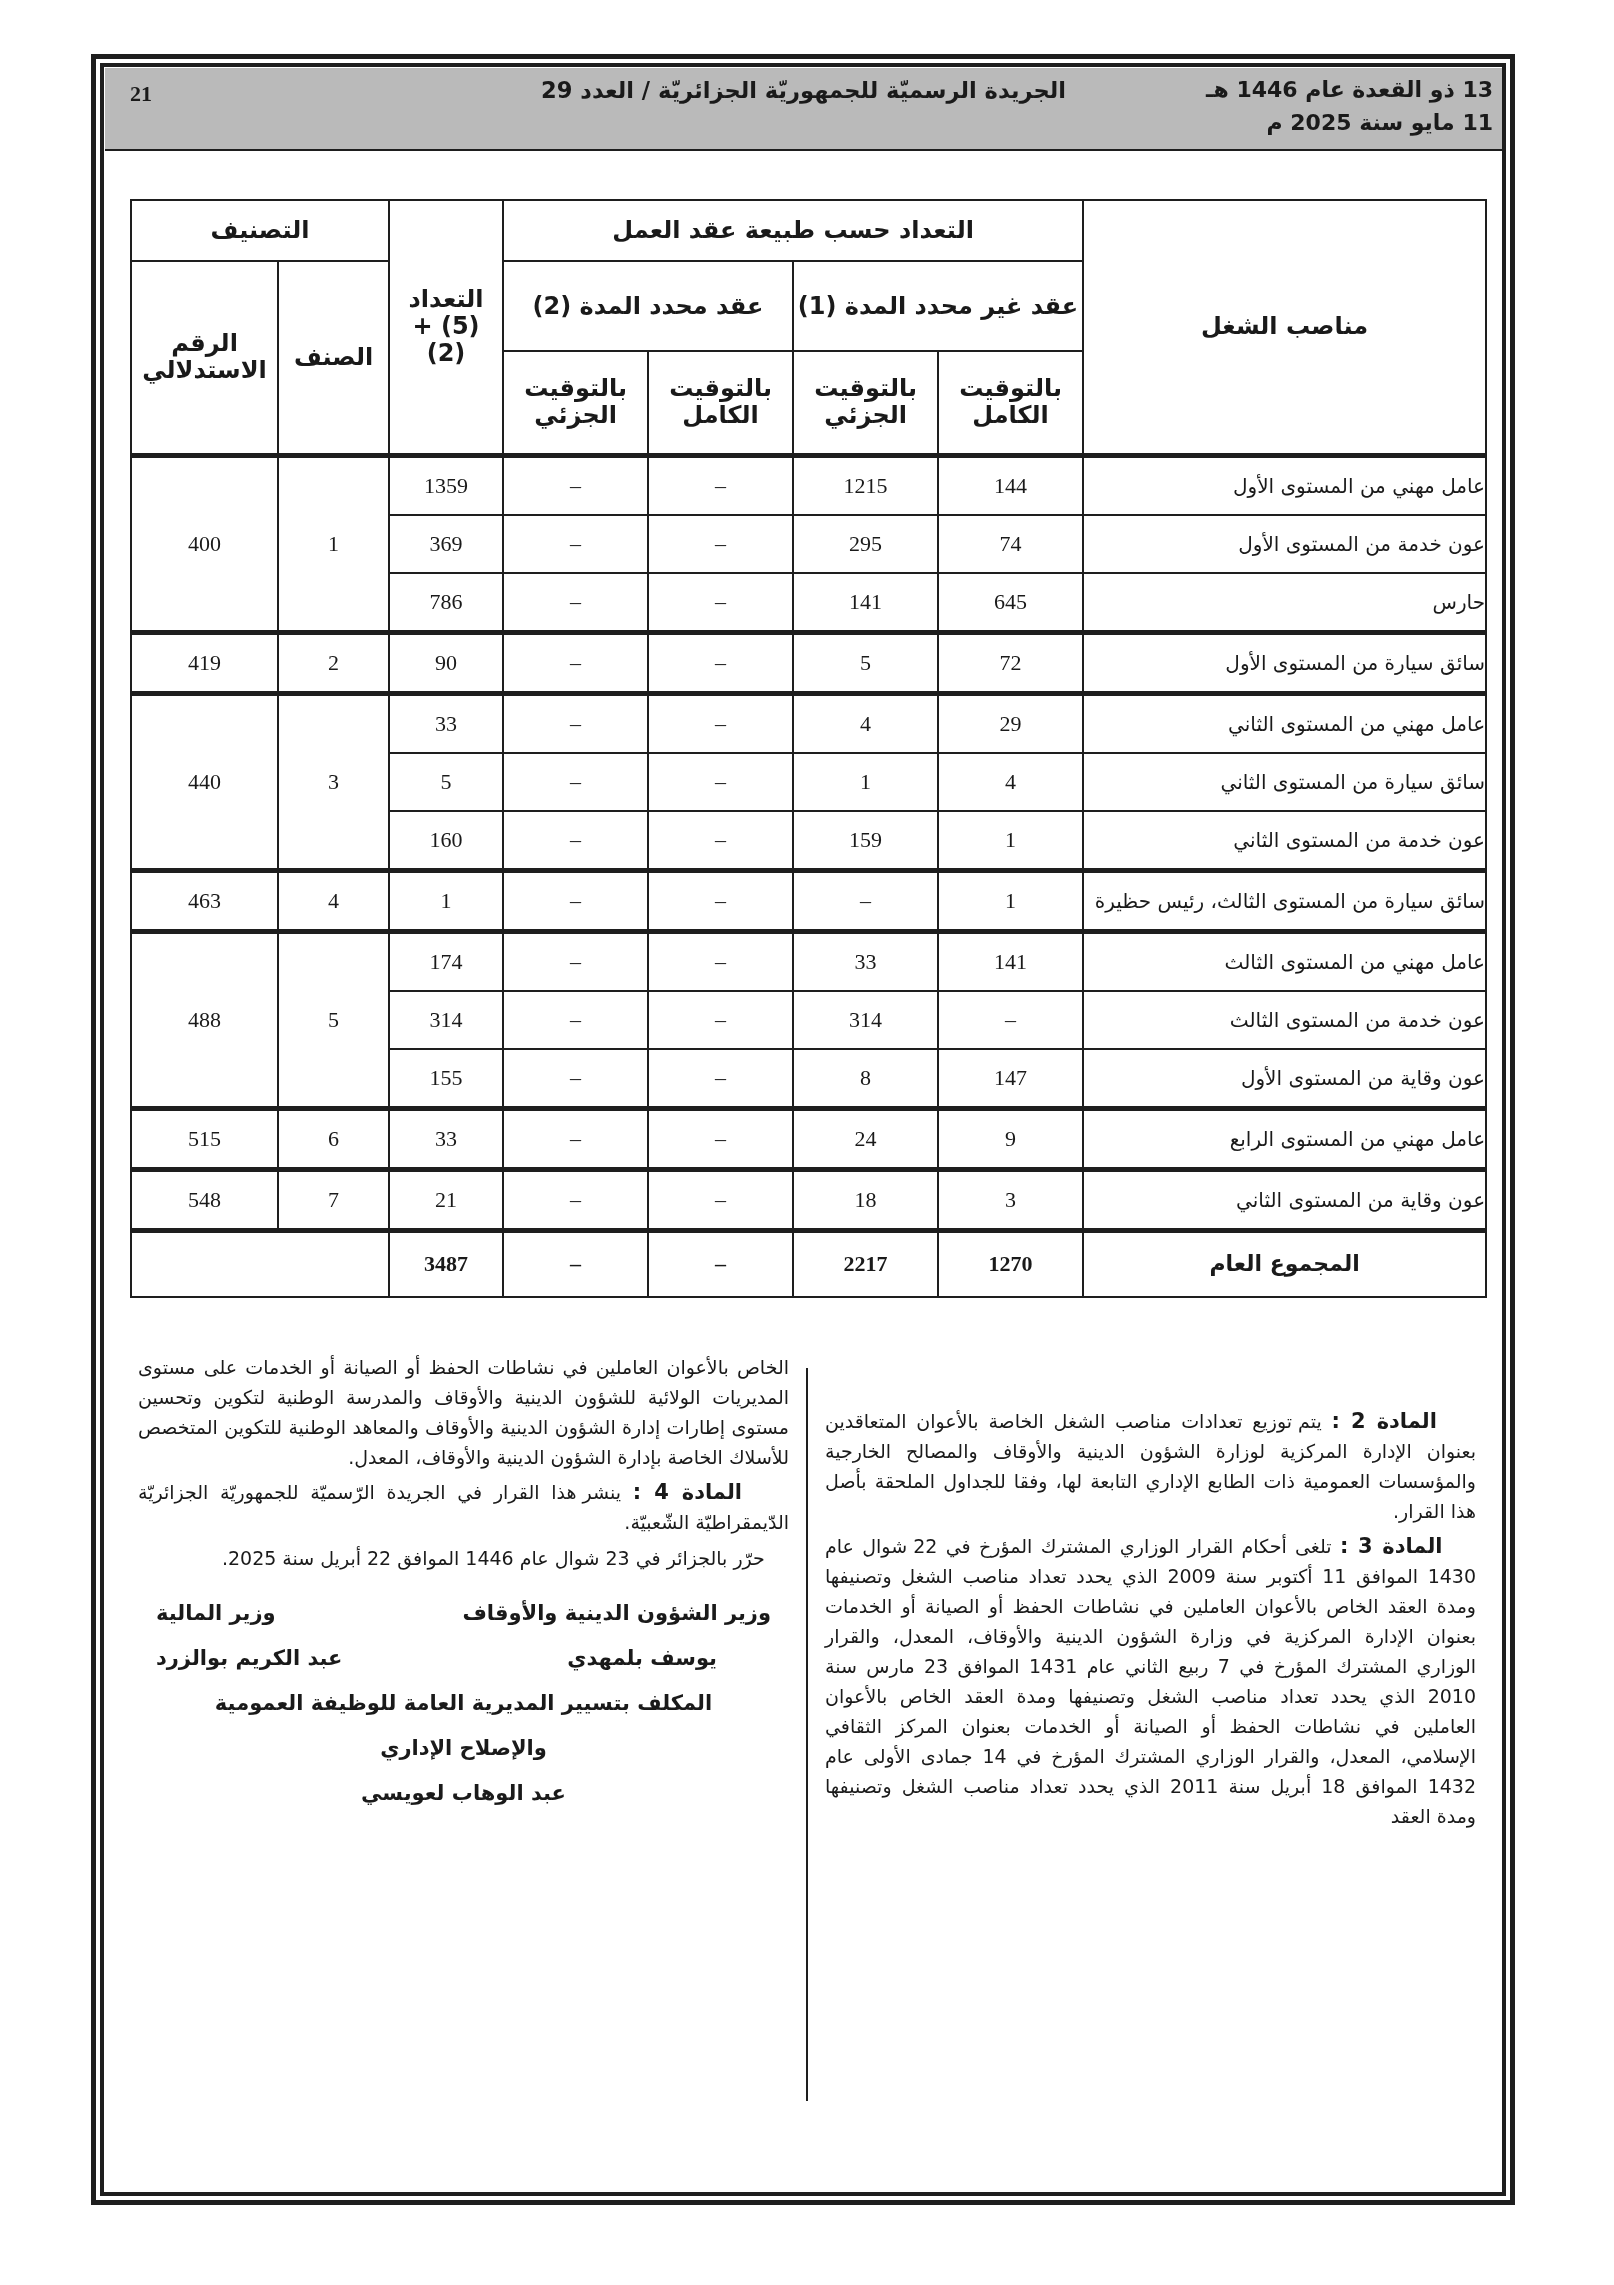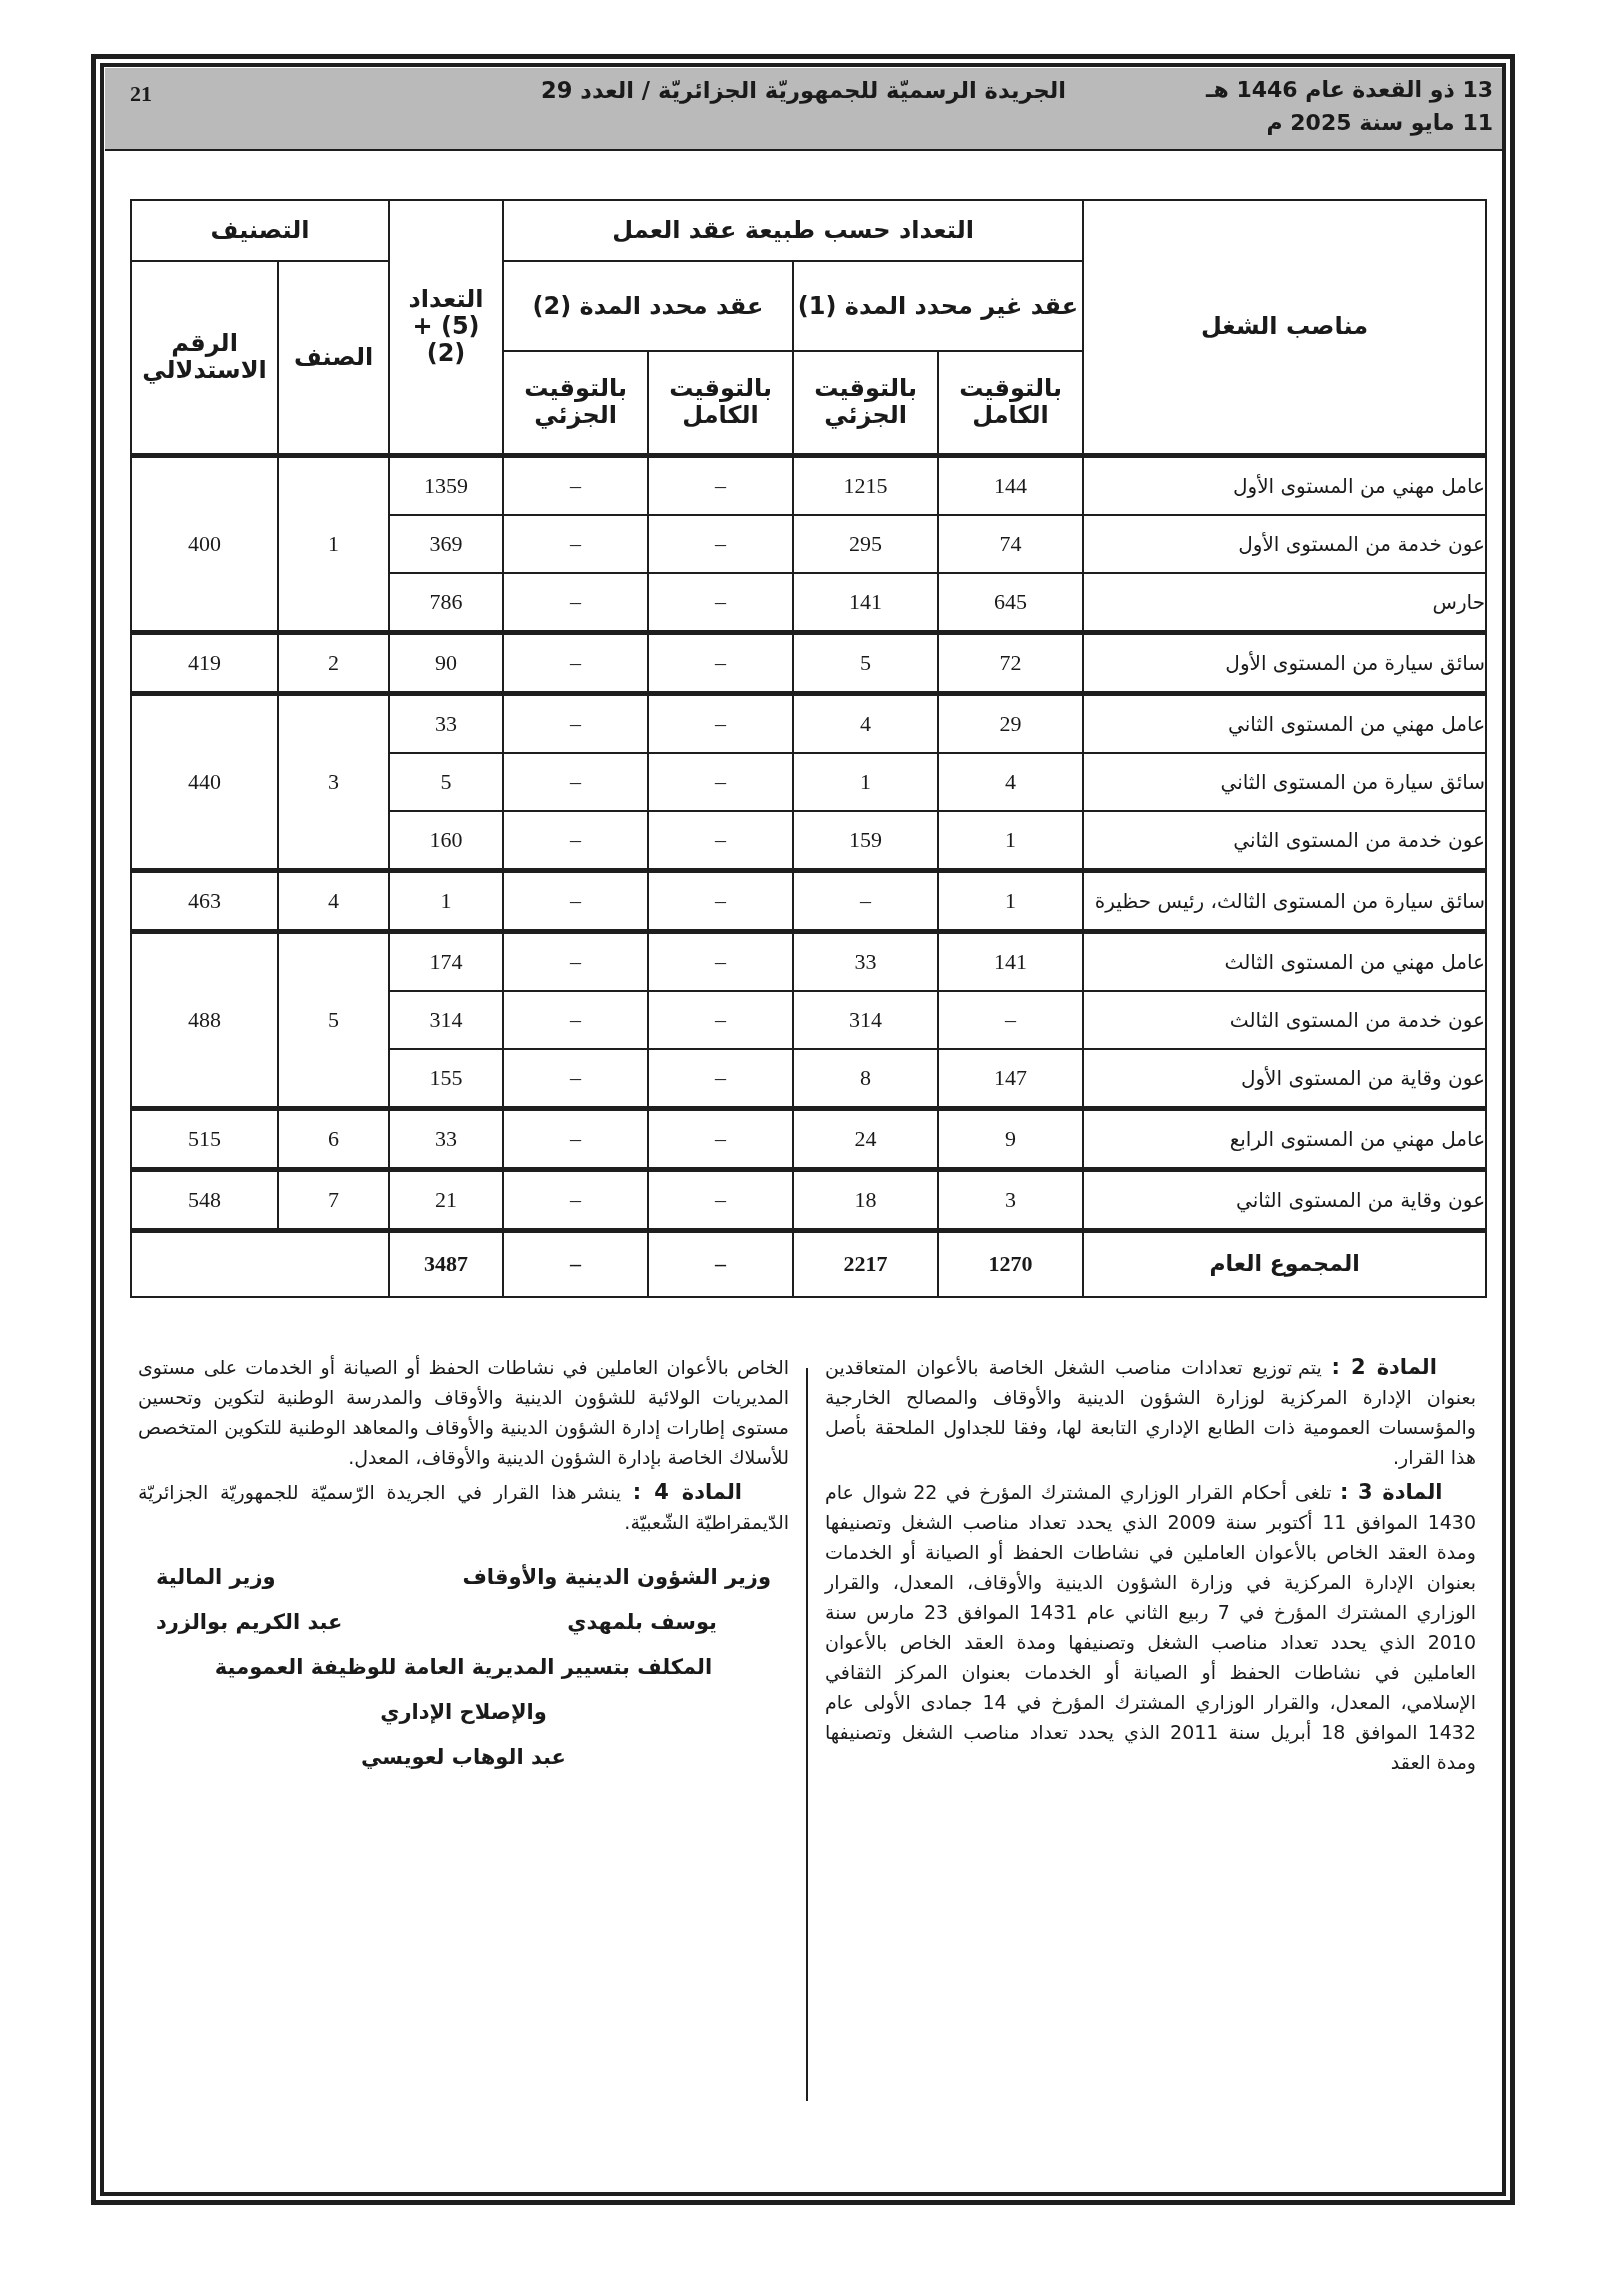--- a/index.html
+++ b/index.html
@@ -14,21 +14,21 @@
   table.main { position:absolute; left:130px; top:199px; width:1353px; border-collapse:collapse; direction:rtl; table-layout:fixed; }
   table.main td, table.main th { border:2.7px solid #1e1e1e; text-align:center; vertical-align:middle; padding:0; }
   table.main th { font-weight:bold; font-size:24px; line-height:27px; }
   table.main td { font-family:"Liberation Serif", serif; font-size:22px; height:56px; }
   table.main td.post { text-align:right; padding-right:0; font-family:"DejaVu Sans", sans-serif; font-size:20px; line-height:36px; }
   table.main tr.grp-top td { border-top-width:5.4px; }
   table.main tr.total td { height:63px; font-weight:bold; }
   table.main tr.total td.post { text-align:center; font-size:22px; }
 
   .col-left { position:absolute; left:138px; top:1352px; width:651px; direction:rtl; text-align:justify; font-size:19px; line-height:30px; }
-  .col-right { position:absolute; left:825px; top:1352px; width:651px; direction:rtl; text-align:justify; font-size:19px; line-height:30px; }
+  .col-right { position:absolute; left:825px; top:1406px; width:651px; direction:rtl; text-align:justify; font-size:19px; line-height:30px; }
   .col-divider { position:absolute; left:806px; top:1368px; width:1.8px; height:733px; background:#1e1e1e; }
   .para { margin:0 0 5.4px 0; text-indent:0; }
   .art { font-weight:bold; font-size:21px; }
   .sig { text-align:center; font-weight:bold; font-size:21px; line-height:45px; }
   .sig-row { display:flex; justify-content:space-between; font-weight:bold; font-size:21px; line-height:45px; padding:0 18px; }
 </style>
 </head>
 <body>
 
 <div class="frame-outer"></div>
@@ -208,20 +208,21 @@
 <div class="col-right">
   <p class="para">&nbsp;&nbsp;&nbsp;&nbsp;<span class="art">المادة 2 :</span> <span>يتم توزيع تعدادات مناصب الشغل الخاصة بالأعوان المتعاقدين بعنوان الإدارة المركزية لوزارة الشؤون الدينية والأوقاف والمصالح الخارجية والمؤسسات العمومية ذات الطابع الإداري التابعة لها، وفقا للجداول الملحقة بأصل هذا القرار.</span></p>
   <p class="para">&nbsp;&nbsp;&nbsp;&nbsp;<span class="art">المادة 3 :</span> <span>تلغى أحكام القرار الوزاري المشترك المؤرخ في 22 شوال عام 1430 الموافق 11 أكتوبر سنة 2009 الذي يحدد تعداد مناصب الشغل وتصنيفها ومدة العقد الخاص بالأعوان العاملين في نشاطات الحفظ أو الصيانة أو الخدمات بعنوان الإدارة المركزية في وزارة الشؤون الدينية والأوقاف، المعدل، والقرار الوزاري المشترك المؤرخ في 7 ربيع الثاني عام 1431 الموافق 23 مارس سنة 2010 الذي يحدد تعداد مناصب الشغل وتصنيفها ومدة العقد الخاص بالأعوان العاملين في نشاطات الحفظ أو الصيانة أو الخدمات بعنوان المركز الثقافي الإسلامي، المعدل، والقرار الوزاري المشترك المؤرخ في 14 جمادى الأولى عام 1432 الموافق 18 أبريل سنة 2011 الذي يحدد تعداد مناصب الشغل وتصنيفها ومدة العقد</span></p>
 </div>
 
 <div class="col-divider"></div>
 
 <div class="col-left">
   <p class="para">الخاص بالأعوان العاملين في نشاطات الحفظ أو الصيانة أو الخدمات على مستوى المديريات الولائية للشؤون الدينية والأوقاف والمدرسة الوطنية لتكوين وتحسين مستوى إطارات إدارة الشؤون الدينية والأوقاف والمعاهد الوطنية للتكوين المتخصص للأسلاك الخاصة بإدارة الشؤون الدينية والأوقاف، المعدل.</p>
   <p class="para">&nbsp;&nbsp;&nbsp;&nbsp;<span class="art">المادة 4 :</span> <span>ينشر هذا القرار في الجريدة الرّسميّة للجمهوريّة الجزائريّة الدّيمقراطيّة الشّعبيّة.</span></p>
+  <p class="para">&nbsp;&nbsp;&nbsp;&nbsp;<span>حرّر بالجزائر في 23 شوال عام 1446 الموافق 22 أبريل سنة 2025.</span></p>
   <div style="height:12.7px"></div>
   <div class="sig-row">
     <span>وزير الشؤون الدينية والأوقاف</span>
     <span>وزير المالية</span>
   </div>
   <div class="sig-row">
     <span style="padding-right:54px">يوسف بلمهدي</span>
     <span>عبد الكريم بوالزرد</span>
   </div>
   <div class="sig">المكلف بتسيير المديرية العامة للوظيفة العمومية</div>

